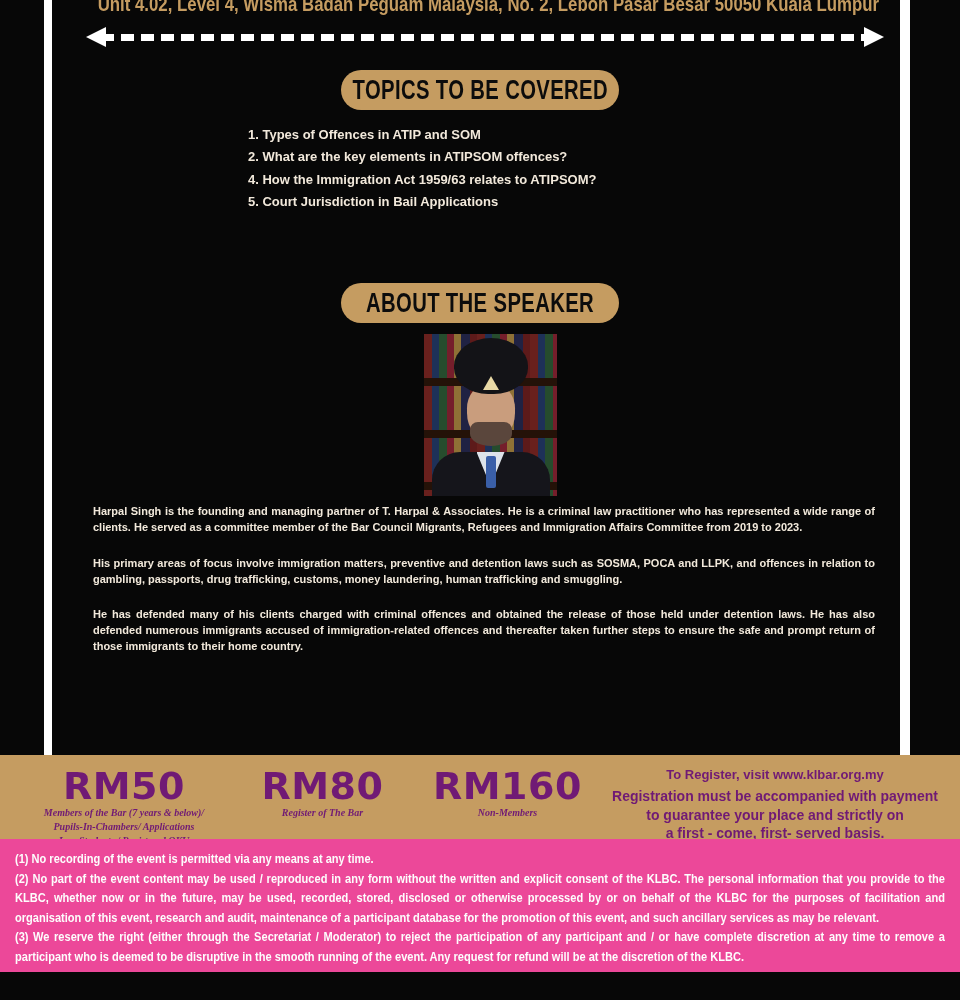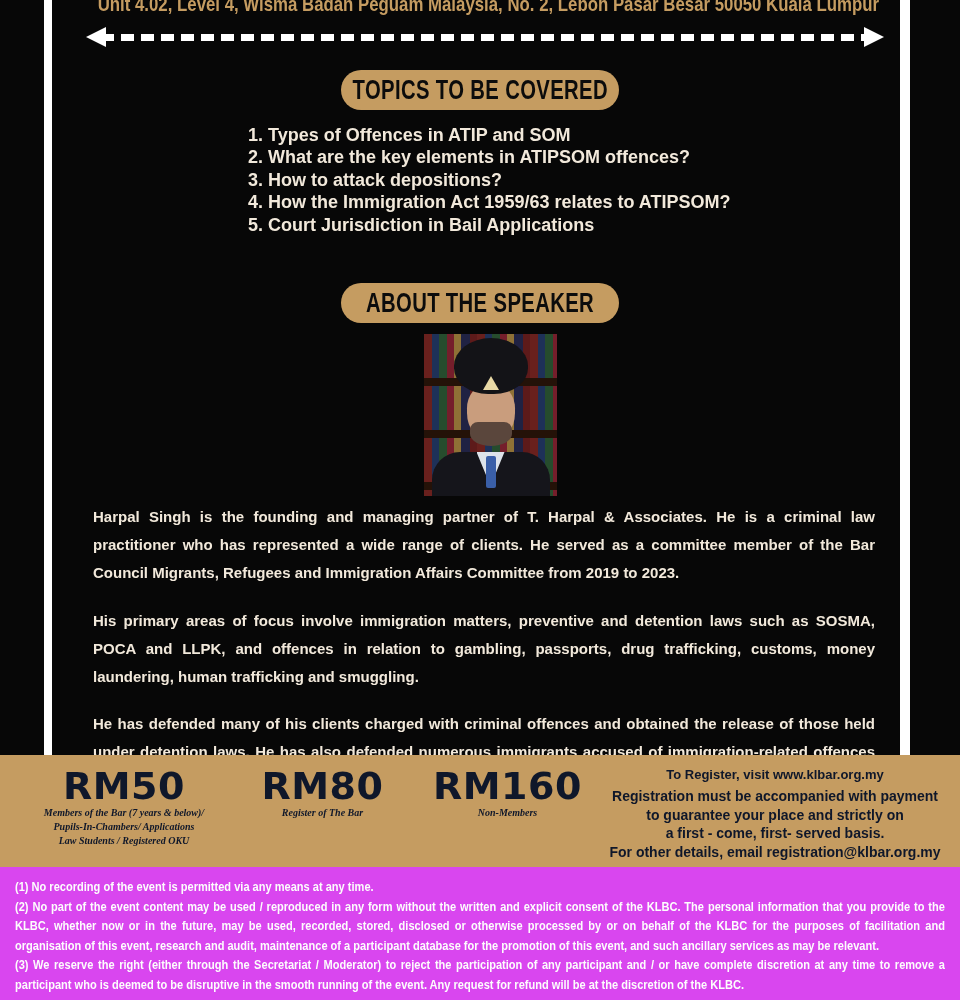--- a/index.html
+++ b/index.html
@@ -39,21 +39,21 @@
   .pill.topics{top:70px;text-align:center;}
   .pill.speaker{top:283px;}
   .pill span{
     color:#0c0c0c;font-weight:bold;font-size:27px;letter-spacing:0.5px;
     white-space:nowrap;transform:scaleX(0.75);transform-origin:center;
   }
 
   
   .topics-list{
     position:absolute;left:248px;top:124px;
-    color:#f2e9db;font-weight:bold;font-size:18px;line-height:22.4px;
+    color:#f2e9db;font-weight:bold;font-size:13px;line-height:22.4px;
   }
 
   
   .photo{position:absolute;left:424px;top:334px;width:133px;height:162px;overflow:hidden;}
   .books{position:absolute;left:0;top:0;right:0;bottom:0;
     background:
       repeating-linear-gradient(180deg,rgba(0,0,0,0) 0 44px,#2a150a 44px 52px),
       repeating-linear-gradient(90deg,#7c2622 0 8px,#233a68 8px 15px,#2d5a35 15px 23px,#8a2332 23px 30px,#a8853f 30px 37px,#26284f 37px 46px,#6d1f1f 46px 53px);
     filter:brightness(0.85);
   }
@@ -70,40 +70,40 @@
     width:118px;height:44px;background:#15151b;border-radius:28px 28px 0 0;}
   .shirt{position:absolute;left:50%;bottom:10px;transform:translateX(-50%);
     width:28px;height:34px;background:#dde3ea;
     clip-path:polygon(0 0,100% 0,50% 100%);}
   .tie{position:absolute;left:50%;bottom:8px;transform:translateX(-50%);
     width:10px;height:32px;background:#3a5fa8;border-radius:2px;}
 
   
   .bio{
     position:absolute;left:93px;top:503px;width:782px;
-    color:#f2e9db;font-weight:bold;font-size:15px;line-height:28px;text-align:justify;
+    color:#f2e9db;font-weight:bold;font-size:11px;line-height:16px;text-align:justify;
   }
   .bio p{margin:0 0 19.5px 0;}
 
   
-  .band{position:absolute;left:0;top:755px;width:960px;height:112px;background:#c59c61;color:#0f172a;}
+  .band{position:absolute;left:0;top:755px;width:960px;height:112px;background:#c59c61;color:#701a75;}
   .tier{position:absolute;top:12px;text-align:center;}
   .tier.t0{left:18px;width:212px;}
   .tier.t1{left:240px;width:165px;}
   .tier.t2{left:415px;width:185px;}
   .price{font-family:"DejaVu Sans",sans-serif;font-weight:bold;font-size:38px;line-height:38px;letter-spacing:0.5px;}
   .tier-label{margin-top:1px;font-size:10px;font-style:italic;font-weight:bold;line-height:14px;font-family:Liberation Serif, serif;}
   .tier-label span{display:block;white-space:nowrap;}
 
   .register{position:absolute;left:600px;top:7px;width:350px;text-align:center;}
   .reg-title{font-weight:bold;font-size:13px;line-height:25px;white-space:nowrap;}
   .reg-line{font-weight:bold;font-size:14px;line-height:18.5px;}
 
   
-  .footer{position:absolute;left:0;top:867px;width:960px;height:133px;background:#d946ef;}
+  .footer{position:absolute;left:0;top:839px;width:960px;height:133px;background:#ec4899;}
   .terms{position:absolute;left:15px;top:10px;width:930px;}
   .terms p{
     margin:0;width:1094px;transform:scaleX(0.85);transform-origin:left top;
     color:#fdfdfd;font-weight:bold;font-size:13px;line-height:19.5px;text-align:justify;
   }
 </style>
 </head>
 <body>
 
 <div class="poster">
@@ -121,21 +121,20 @@
     <div class="arrow-head right"></div>
   </div>
 
   <div class="pill topics">
     <span>TOPICS TO BE COVERED</span>
   </div>
 
   <div class="topics-list">
     <div>1. Types of Offences in ATIP and SOM</div>
     <div>2. What are the key elements in ATIPSOM offences?</div>
-    <div>3. How to attack depositions?</div>
     <div>4. How the Immigration Act 1959/63 relates to ATIPSOM?</div>
     <div>5. Court Jurisdiction in Bail Applications</div>
   </div>
 
   <div class="pill speaker">
     <span>ABOUT THE SPEAKER</span>
   </div>
 
   <div class="photo">
     <div class="books"></div>

